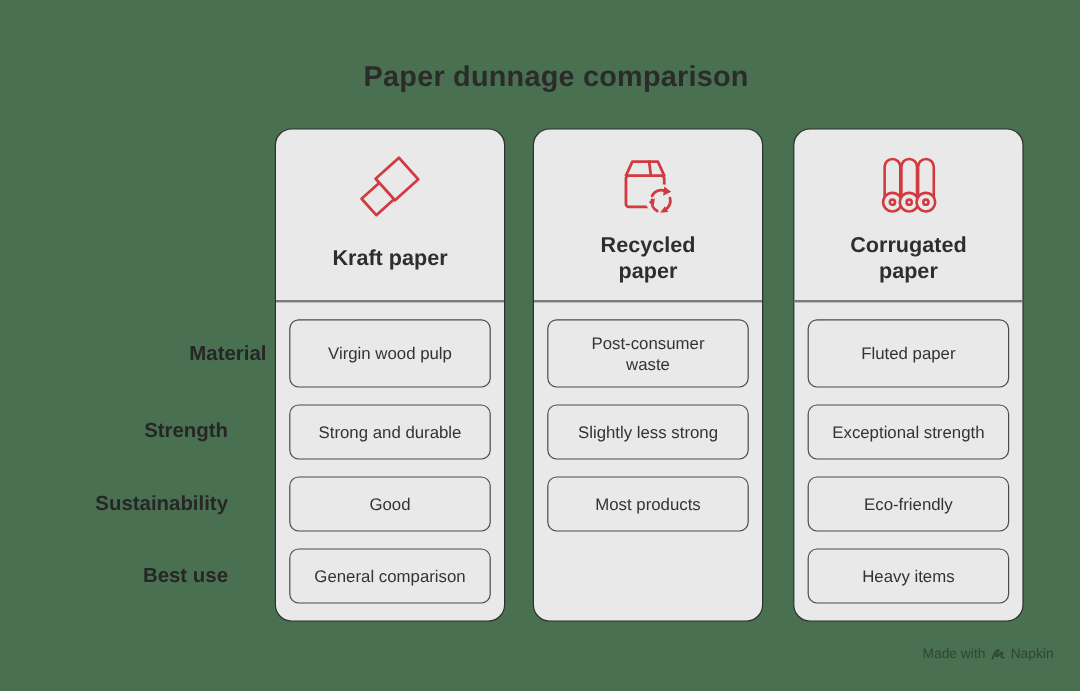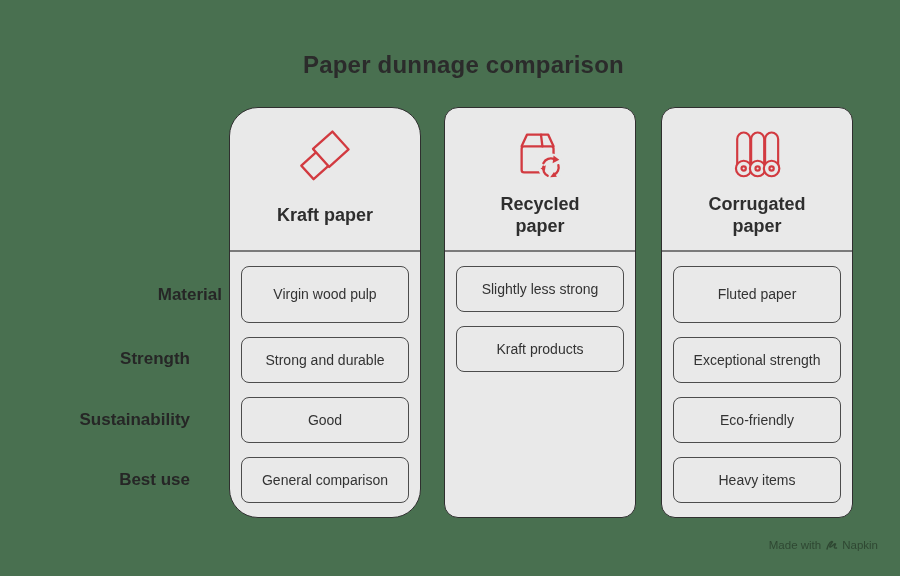--- a/index.html
+++ b/index.html
@@ -30,21 +30,21 @@
   .row-label.r0{top:285px;padding-left:32px;}
   .row-label.r1{top:349px;}
   .row-label.r2{top:410px;}
   .row-label.r3{top:470px;}
   .card{
     position:absolute;top:107px;width:192px;height:411px;box-sizing:border-box;
     background:var(--card-fill);
     border:1.6px solid var(--card-border);
     border-radius:14px;
   }
-  .card.c0{left:229px;border-radius:29px;}
+  .card.c0{left:229px;}
   .card.c1{left:444px;}
   .card.c2{left:661px;}
   .card-header{
     height:142px;border-bottom:2px solid var(--divider);
     display:flex;flex-direction:column;align-items:center;box-sizing:content-box;
   }
   .icon-wrap{
     margin-top:15px;height:64px;display:flex;align-items:center;justify-content:center;
   }
   .card-title{
@@ -120,22 +120,24 @@
           <path class="red-stroke" d="M49,40.5 A8.5,8.5 0 0 1 44.5,50.5"></path>
           <polygon class="red-fill" points="47.5,52.5 40.5,53 44.5,47.5"></polygon>
           <path class="red-stroke" d="M38,51.5 A8.5,8.5 0 0 1 33.5,42"></path>
           <polygon class="red-fill" points="30.5,44 36,40.5 35,46.5"></polygon>
         </svg>
       </div>
       <div class="card-title">Recycled
 paper</div>
     </div>
     <div class="card-body">
+      <div class="cell tall">Post-consumer
+waste</div>
       <div class="cell">Slightly less strong</div>
-      <div class="cell">Kraft products</div>
+      <div class="cell">Most products</div>
     </div>
   </div>
 
   <div class="card c2">
     <div class="card-header">
       <div class="icon-wrap">
         <svg width="54" height="54" viewBox="0 0 60 60" aria-hidden="true">
           <rect class="red-stroke" x="8" y="5" width="14.5" height="44" rx="7.2"></rect>
           <rect class="red-stroke" x="23.5" y="5" width="14.5" height="44" rx="7.2"></rect>
           <rect class="red-stroke" x="39" y="5" width="14.5" height="44" rx="7.2"></rect>

